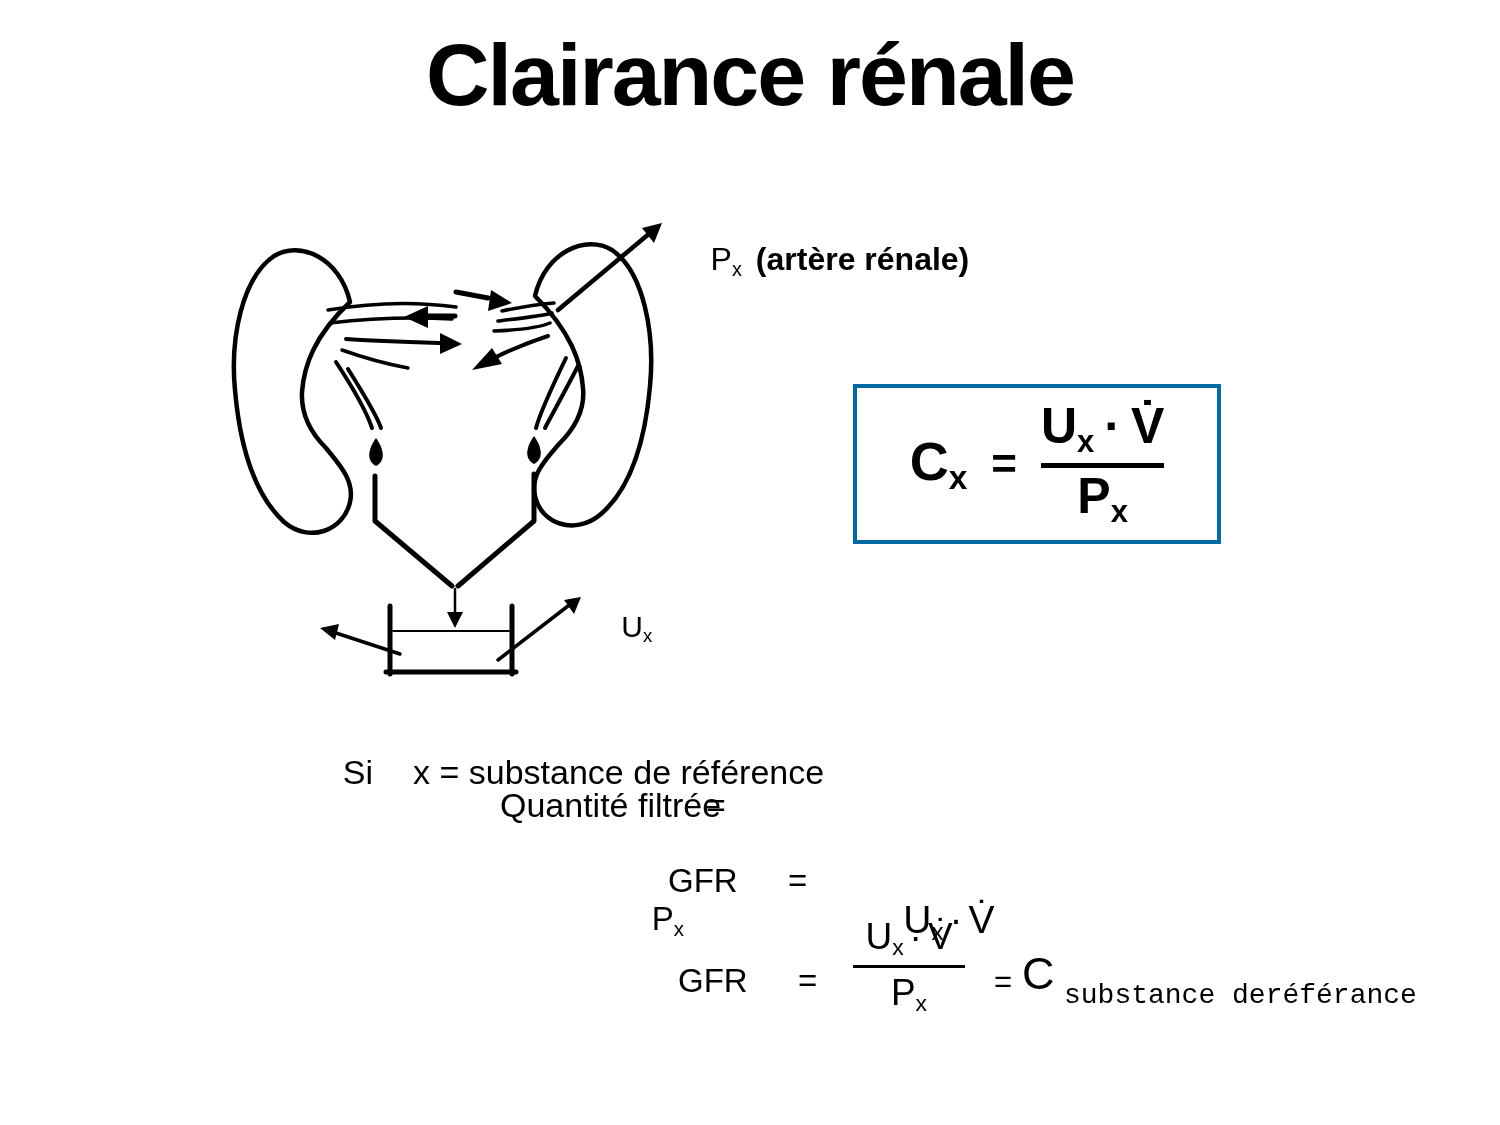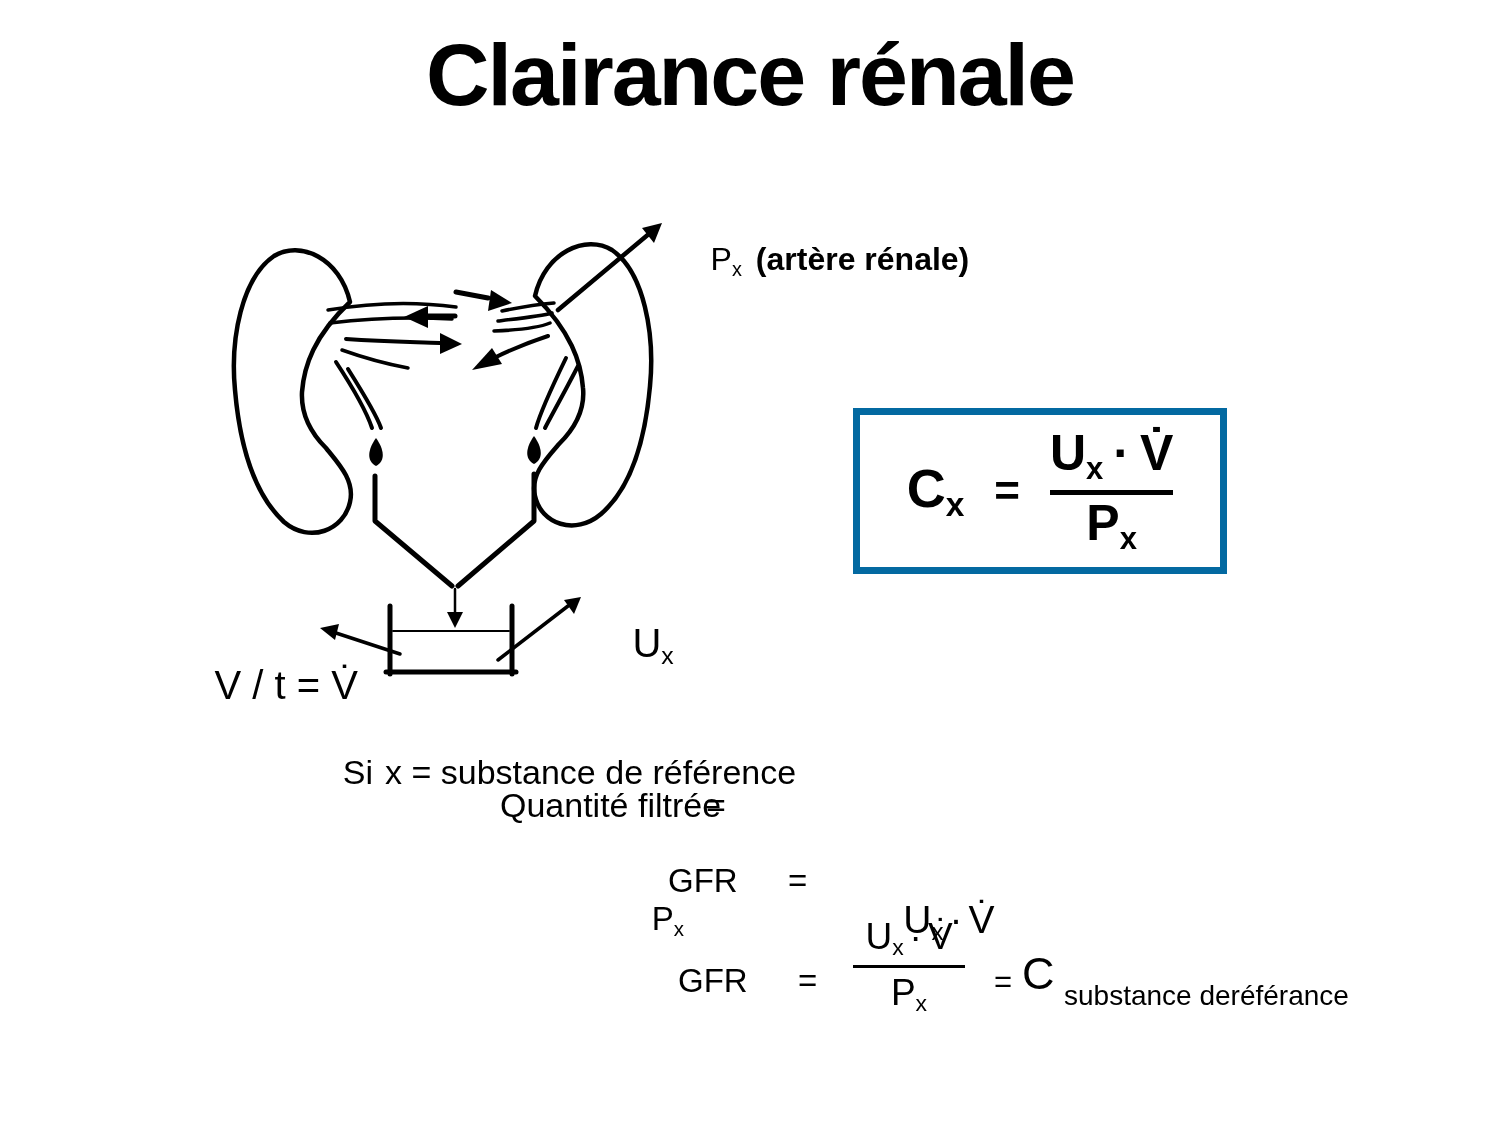--- a/index.html
+++ b/index.html
@@ -42,56 +42,56 @@
     fill: none;
     stroke-linecap: round;
     stroke-linejoin: round;
   }
   .diagram-svg polygon, .diagram-svg .fill { fill: #000000; stroke: none; }
 
   .sub {
     font-size: 0.62em;
     vertical-align: -0.28em;
   }
-  .label-30 { font-size: 40px; }
+  .label-30 { font-size: 30px; }
 
   .artery-label   { left: 675px;  top: 204px; font-size: 32px; }
   .artery-label .note { margin-left: 14px; font-weight: bold; }
   .ux-label       { left: 588px;  top: 576px; }
   .vt-label       { left: 170px;  top: 618px; }
 
   .clearance-heading {
     left: 947px; top: 341px;
     font-size: 31px; font-weight: bold; letter-spacing: 0.5px;
   }
 
   .formula-box {
     position: absolute;
-    left: 853px; top: 408px;
+    left: 853px; top: 384px;
     width: 360px; height: 152px;
-    border: 7px solid #0369a1;
+    border: 4px solid #0369a1;
     display: flex;
     align-items: center;
     justify-content: center;
-    gap: 30px;
+    gap: 24px;
     font-weight: bold;
   }
   .formula-box .lhs   { font-size: 54px; }
   .formula-box .eq    { font-size: 44px; }
   .frac {
     display: inline-flex;
     flex-direction: column;
     align-items: center;
   }
   .frac .bar { height: 5px; background: #000000; width: 100%; margin: 5px 0 3px 0; }
   .formula-box .frac .num, .formula-box .frac .den { font-size: 50px; line-height: 1.02; }
   .mdot { margin: 0 10px; }
 
   .si-line { left: 305px; top: 714px; font-size: 34px; }
-  .si-line .statement { margin-left: 12px; }
+  .si-line .statement { margin-left: 40px; }
 
   .balance-left  { left: 500px; top: 786px; font-size: 34px; }
   .balance-eq    { left: 706px; top: 786px; font-size: 34px; }
   .balance-right { left: 760px; top: 786px; font-size: 34px; }
 
   .fe-p   { left: 615px; top: 862px; font-size: 33px; }
   .fe-gfr { left: 668px; top: 862px; font-size: 33px; }
   .fe-eq  { left: 788px; top: 862px; font-size: 33px; }
   .fe-rhs { left: 860px; top: 854px; font-size: 39px; }
   .fe-rhs .mdot, .ge-frac .mdot { margin: 0 6px; }
@@ -100,21 +100,21 @@
   .ge-eq1 { left: 798px; top: 962px; font-size: 33px; }
   .ge-frac {
     position: absolute;
     left: 853px; top: 916px;
     width: 112px;
     font-size: 37px;
   }
   .ge-frac .bar { height: 3px; margin: 4px 0; }
   .ge-eq2 { left: 994px;  top: 964px; font-size: 31px; }
   .ge-c   { left: 1022px; top: 948px; font-size: 45px; }
-  .ge-csub{ left: 1064px; top: 980px; font-size: 28px; }
+  .ge-csub{ left: 1064px; top: 980px; font-size: 28px; font-family: Liberation Mono, monospace; }
 </style>
 </head>
 <body>
 
 <div class="slide">
 
   <h1 class="title">Clairance rénale</h1>
 
   <svg class="diagram-svg" viewBox="0 0 820 520">
 
@@ -203,23 +203,20 @@
       <span class="num"><span>U</span><span class="sub">x</span><span class="mdot">·</span><span>V̇</span></span>
       <span class="bar"></span>
       <span class="den"><span>P</span><span class="sub">x</span></span>
     </span>
   </div>
 
   <div class="abs ux-label label-30">
     <span>U</span><span class="sub">x</span>
   </div>
 
-  <div class="abs vt-label label-30">
-    <span>V / t = </span><span>V̇</span>
-  </div>
 
   <div class="abs si-line">
     <span>Si</span><span class="statement">x = substance de référence</span>
   </div>
 
   <div class="abs balance-left">Quantité filtrée</div>
   <div class="abs balance-eq">=</div>
 
   <div class="abs fe-p">
     <span>P</span><span class="sub">x</span>

